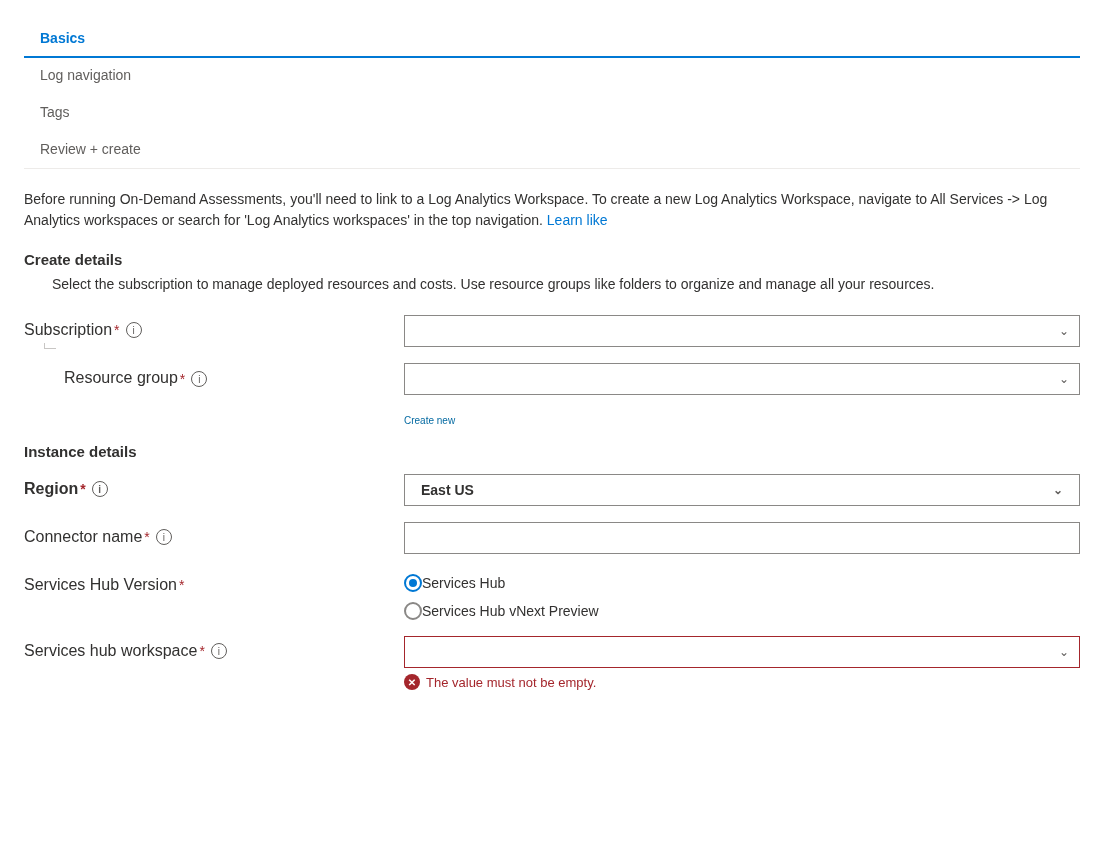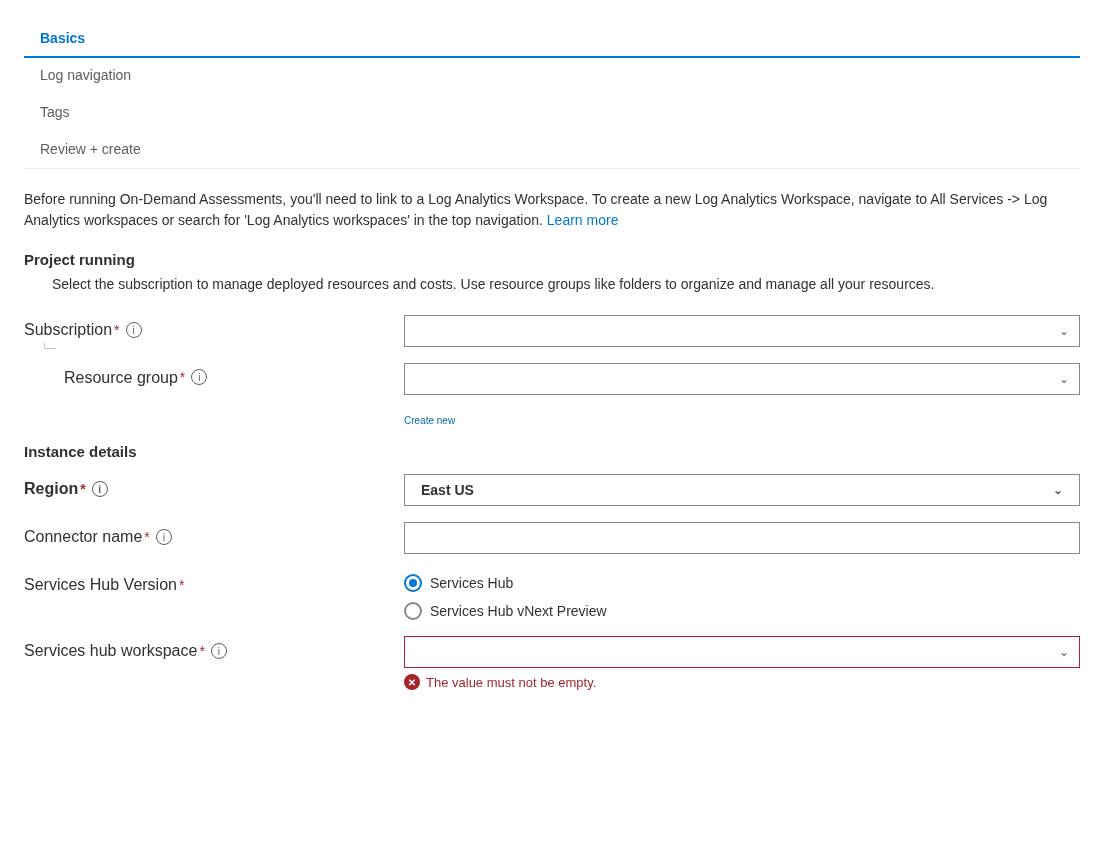--- a/index.html
+++ b/index.html
@@ -181,36 +181,35 @@
       left: 0;
       bottom: 14px;
       width: 12px;
       height: 1px;
       background: #c8c6c4;
     }
     .rg-label-col {
       width: 340px;
       min-width: 340px;
       display: flex;
-      align-items: flex-start;
+      align-items: flex-end;
       padding-top: 6px;
       flex-shrink: 0;
     }
 
     
     .radio-group {
       display: flex;
       flex-direction: column;
       gap: 10px;
       padding-top: 4px;
     }
     .radio-item {
       display: flex;
       align-items: center;
-      gap: 8px;
       cursor: pointer;
     }
     .radio-outer {
       width: 18px;
       height: 18px;
       border-radius: 50%;
       border: 2px solid #8a8886;
       display: flex;
       align-items: center;
       justify-content: center;
@@ -266,24 +265,24 @@
 
 <nav class="tabs">
   <div class="tab active">Basics</div>
   <div class="tab">Log navigation</div>
   <div class="tab">Tags</div>
   <div class="tab">Review + create</div>
 </nav>
 
 <p class="info-text">
   <span>Before running On-Demand Assessments, you'll need to link to a Log Analytics Workspace. To create a new Log Analytics Workspace, navigate to All Services -&gt; Log Analytics workspaces or search for 'Log Analytics workspaces' in the top navigation.</span>
-  <a href="#">Learn more</a>
+  <a href="#">Learn like</a>
 </p>
 
-<div class="section-header">Project running</div>
+<div class="section-header">Create details</div>
 <p class="section-desc">Select the subscription to manage deployed resources and costs. Use resource groups like folders to organize and manage all your resources.</p>
 
 <div class="form-row">
   <div class="form-label-col">
     <span class="form-label">Subscription</span>
     <span class="required-star">*</span>
     <span class="info-icon">i</span>
   </div>
   <div class="form-control-col">
     <div class="dropdown">

